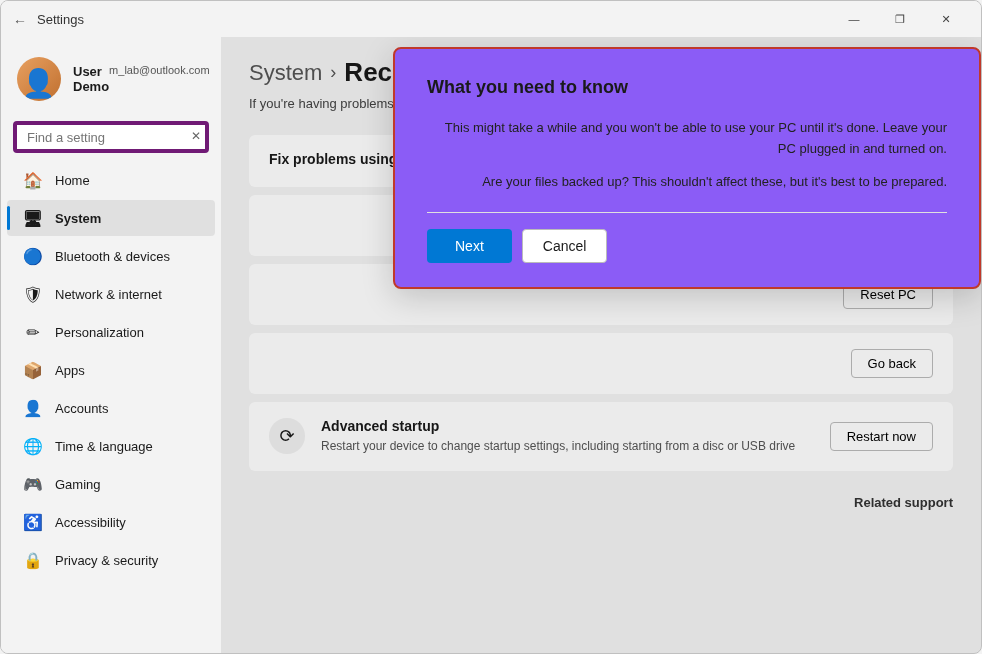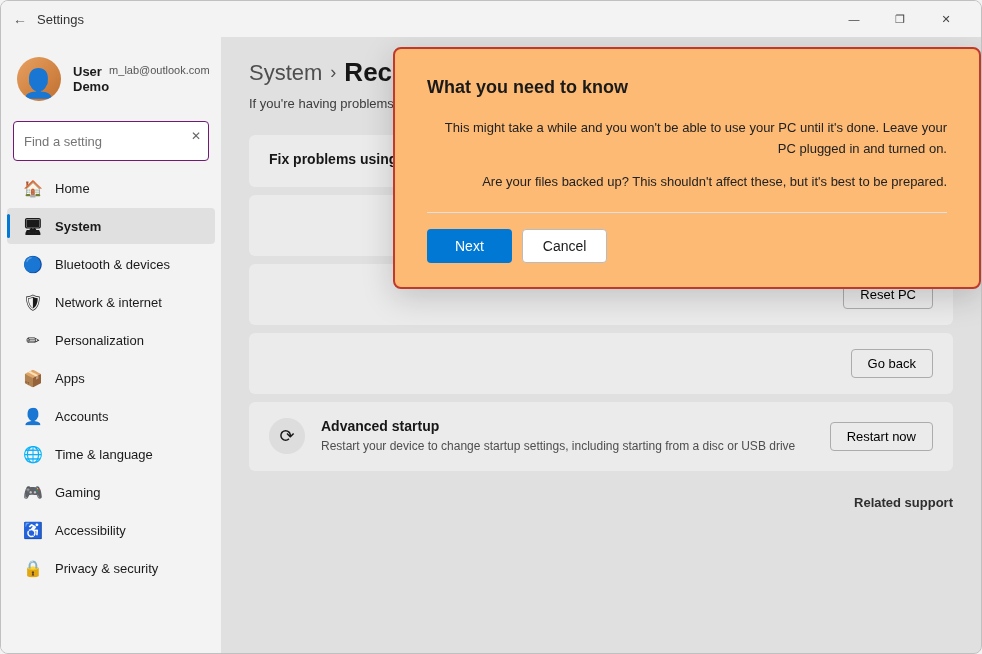--- a/index.html
+++ b/index.html
@@ -18,21 +18,21 @@
     .sidebar { width: 220px; background: #f3f3f3; display: flex; flex-direction: column; padding: 8px 0; flex-shrink: 0; overflow-y: auto; }
 
     .user-card { display: flex; align-items: center; gap: 12px; padding: 12px 16px 16px 16px; }
     .avatar { width: 44px; height: 44px; border-radius: 50%; background: linear-gradient(135deg, #e8a060 0%, #c07030 100%); display: flex; align-items: center; justify-content: center; flex-shrink: 0; overflow: hidden; }
     .avatar-icon { font-size: 28px; color: #5a3010; margin-top: 8px; }
     .user-info { display: flex; flex-direction: row; }
     .user-name { font-size: 13px; font-weight: 600; color: #1a1a1a; }
     .user-email { font-size: 11px; color: #555; }
 
     .search-box { margin: 4px 12px 8px 12px; position: relative; }
-    .search-input { width: 100%; height: 40px; border: 1px solid #701a75; border-radius: 4px; padding: 0 28px 0 10px; font-size: 13px; background: white; outline: none; }
+    .search-input { width: 100%; height: 32px; border: 4px solid #701a75; border-radius: 4px; padding: 0 28px 0 10px; font-size: 13px; background: white; outline: none; }
     .search-clear { position: absolute; right: 8px; top: 8px; font-size: 12px; color: #666; cursor: pointer; }
 
     .nav-item { display: flex; align-items: center; gap: 12px; padding: 8px 16px; cursor: pointer; border-radius: 4px; margin: 1px 6px; color: #1a1a1a; font-size: 13px; position: relative; }
     .nav-item.active { background: #e0e0e0; font-weight: 600; }
     .nav-item.active::before { content: ''; position: absolute; left: 0; top: 6px; bottom: 6px; width: 3px; background: #0078d4; border-radius: 2px; }
     .nav-icon { width: 20px; height: 20px; display: flex; align-items: center; justify-content: center; font-size: 16px; flex-shrink: 0; }
 
     .main { flex: 1; display: flex; flex-direction: column; padding: 20px 28px; overflow-y: auto; position: relative; }
 
     .breadcrumb { display: flex; align-items: center; gap: 8px; margin-bottom: 8px; }
@@ -46,21 +46,21 @@
     .recovery-section { background: white; border-radius: 6px; margin-bottom: 8px; padding: 16px 20px; display: flex; align-items: center; gap: 16px; }
     .recovery-section-info { flex: 1; }
     .recovery-section-title { font-size: 14px; font-weight: 600; margin-bottom: 4px; }
     .recovery-section-desc { font-size: 12px; color: #555; line-height: 1.4; }
     .recovery-btn { padding: 6px 16px; border: 1px solid #bbb; border-radius: 4px; background: white; cursor: pointer; font-size: 13px; white-space: nowrap; }
 
     .expand-arrow { color: #555; font-size: 16px; margin-left: auto; }
 
     
     .dialog-overlay { position: absolute; inset: 0; background: rgba(0,0,0,0.08); display: flex; align-items: flex-start; justify-content: flex-start; z-index: 100; }
-    .dialog { background: #fdba74; border: 2.5px solid #c0392b; border-radius: 8px; width: 640px; margin: 10px 0 0 172px; padding: 28px 32px 24px 32px; box-shadow: 0 8px 32px rgba(0,0,0,0.18); }
+    .dialog { background: #8b5cf6; border: 2.5px solid #c0392b; border-radius: 8px; width: 640px; margin: 10px 0 0 172px; padding: 28px 32px 24px 32px; box-shadow: 0 8px 32px rgba(0,0,0,0.18); }
     .dialog-title { font-size: 18px; font-weight: 700; margin-bottom: 20px; color: #1a1a1a; }
     .dialog-body { font-size: 13px; color: #222; line-height: 1.6; text-align: right; }
     .dialog-body p { margin-bottom: 12px; }
     .dialog-body ul { margin: 4px 0 12px 20px; }
     .dialog-body ul li { margin-bottom: 4px; }
     .dialog-divider { border: none; border-top: 1px solid #e0e0e0; margin: 20px 0 16px 0; }
     .dialog-footer { display: flex; gap: 10px; }
     .btn-primary { padding: 8px 28px; background: #0078d4; color: white; border: none; border-radius: 4px; font-size: 14px; cursor: pointer; font-weight: 500; }
     .btn-secondary { padding: 8px 20px; background: white; color: #1a1a1a; border: 1px solid #bbb; border-radius: 4px; font-size: 14px; cursor: pointer; }
 

